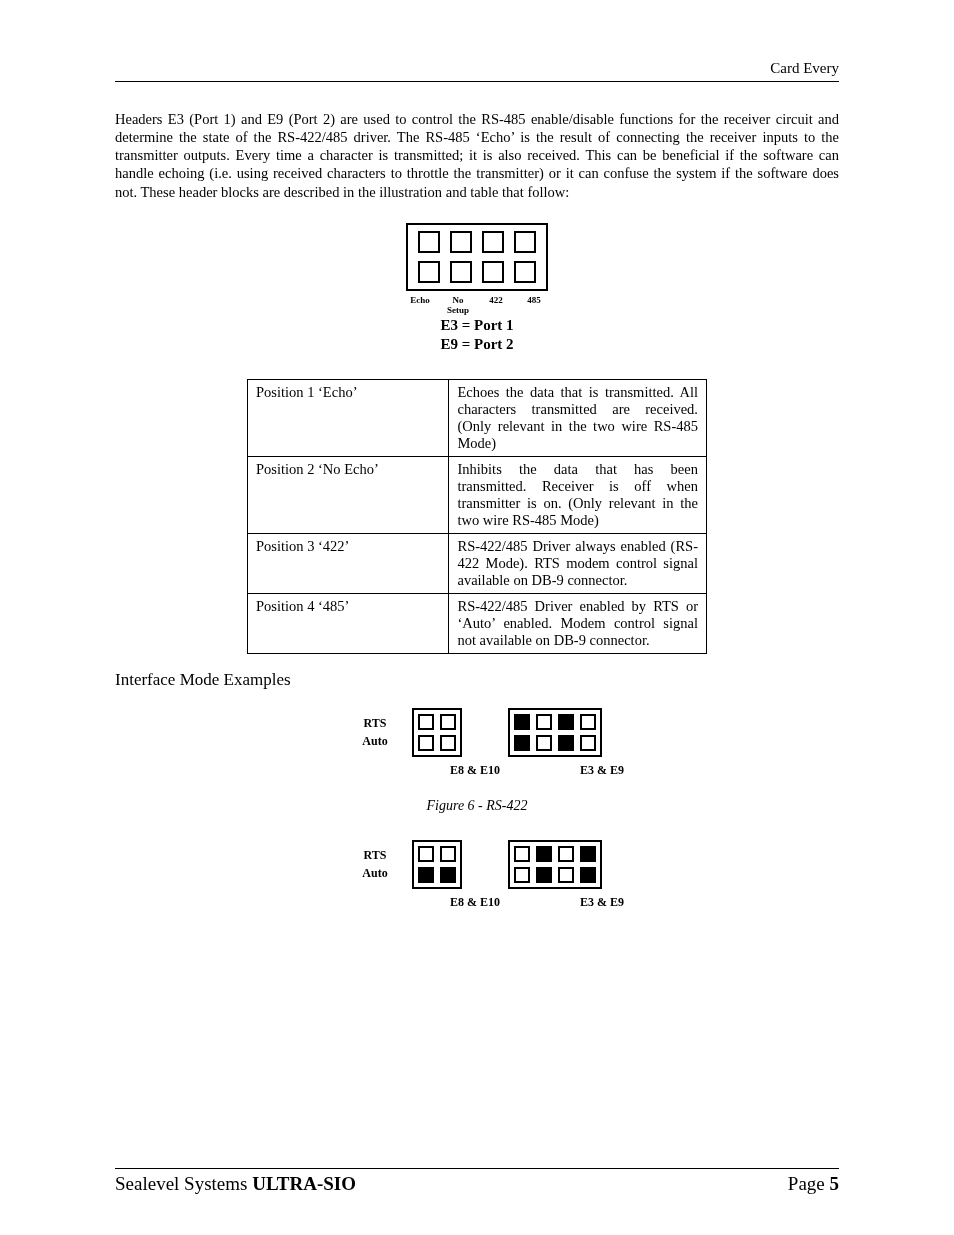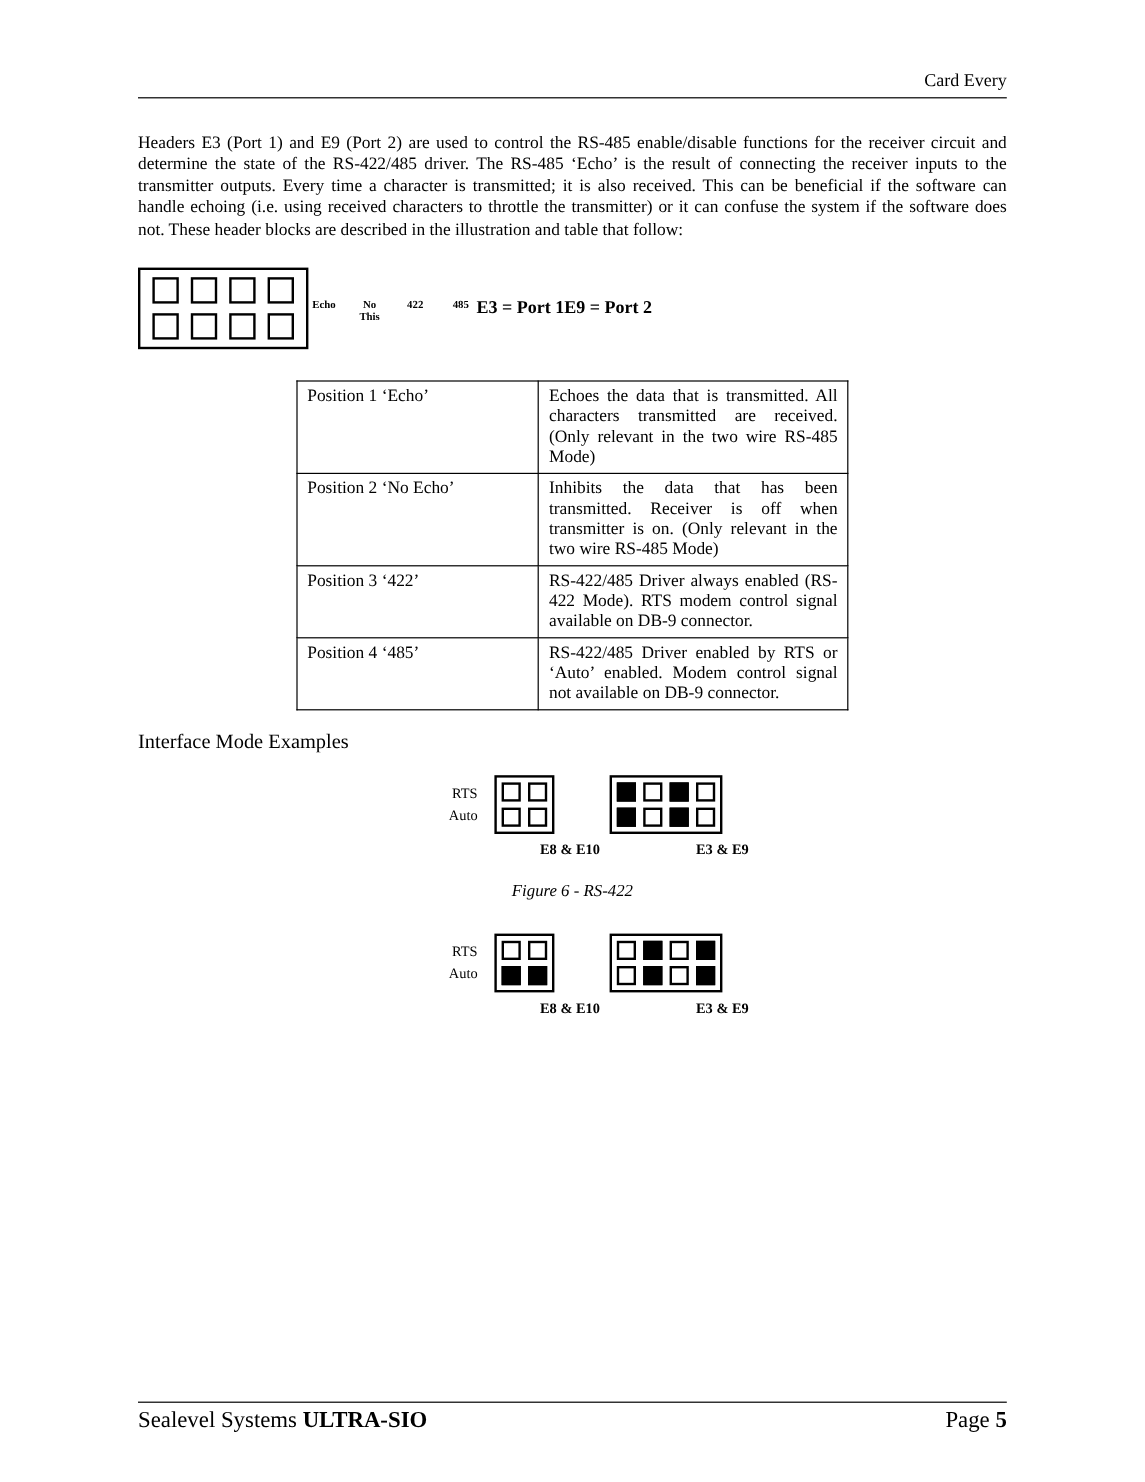--- a/index.html
+++ b/index.html
@@ -1,34 +1,34 @@
 <!DOCTYPE html>
 <html><head>
 <meta charset="utf-8">
 <style>
 body{margin:0;background:#fff;font-family:"Times New Roman",Times,serif;color:#000}
 .page{width:954px;height:1235px;margin:0 auto;padding:60px 115px 40px 115px;box-sizing:border-box;position:relative;display:flex;flex-direction:column}
 .hdr{text-align:right;font-size:15px;margin-bottom:4px}
 .hr{border:0;border-top:1.5px solid #000;margin:0 0 28px 0}
 .para{font-size:14.5px;text-align:justify;line-height:1.25;margin-bottom:22px}
-.jb-block{display:flex;flex-direction:row;align-items:center;margin-bottom:26px}
+.jb-block{display:flex;flex-direction:column;align-items:center;margin-bottom:26px}
 .jb{border:2px solid #000;padding:6px 10px}
 .jb-row{display:flex;gap:10px}
 .jb-row+.jb-row{margin-top:8px}
 .jb-pin{width:22px;height:22px;border:2px solid #000;box-sizing:border-box}
 .jb-labels{display:flex;gap:12px;margin-top:4px;font-size:9px;font-weight:bold}
 .jb-labels>div{width:26px;text-align:center}
 .jb-sub{font-size:15px;font-weight:bold;text-align:center;margin-top:2px}
 .tbl{border-collapse:collapse;margin:0 auto 10px auto;width:460px}
 .tbl td{border:1.5px solid #000;padding:4px 8px;font-size:14.5px;vertical-align:top}
 .tbl td.l{width:200px}
 .tbl td.r{width:260px;text-align:justify}
 .sect{font-size:17px;font-weight:normal;margin:6px 0 14px 0}
 .ex-row{display:flex;align-items:center;justify-content:center;gap:14px;margin-top:4px}
-.ex-labels{font-size:12px;font-weight:normal;text-align:right;line-height:1.5;width:46px}
+.ex-labels{font-size:12px;font-weight:bold;text-align:center;line-height:1.5;width:46px}
 .jb-sm{border:2px solid #000;padding:4px}
 .jb-sm .jb-row{gap:6px}
 .jb-sm .jb-row+.jb-row{margin-top:5px}
 .jb-sm .jb-pin{width:16px;height:16px}
 .jb-pin.fill{background:#000}
 .jb-capt-row{display:flex;justify-content:center;gap:34px;font-size:12px;font-weight:bold;margin-top:6px}
 .jb-capt-row>div{width:90px;text-align:right}
 .fig-cap{text-align:center;font-size:14px;font-style:italic;margin:20px 0 22px 0}
 .spacer{flex:1}
 .ftr{font-size:19px;display:flex;justify-content:space-between;border-top:1.5px solid #000;padding-top:4px;margin-top:8px}
@@ -55,21 +55,21 @@
       <div class="jb-row">
           <div class="jb-pin"></div>
           <div class="jb-pin"></div>
           <div class="jb-pin"></div>
           <div class="jb-pin"></div>
         </div>
     </div>
     <div class="jb-labels">
       <div>Echo</div>
       <div style="white-space:pre">No
-This</div>
+Setup</div>
       <div>422</div>
       <div>485</div>
     </div>
     <div class="jb-sub">E3 = Port 1</div>
     <div class="jb-sub">E9 = Port 2</div>
   </div>
 
   <table class="tbl">
     <tbody>
         <tr>

